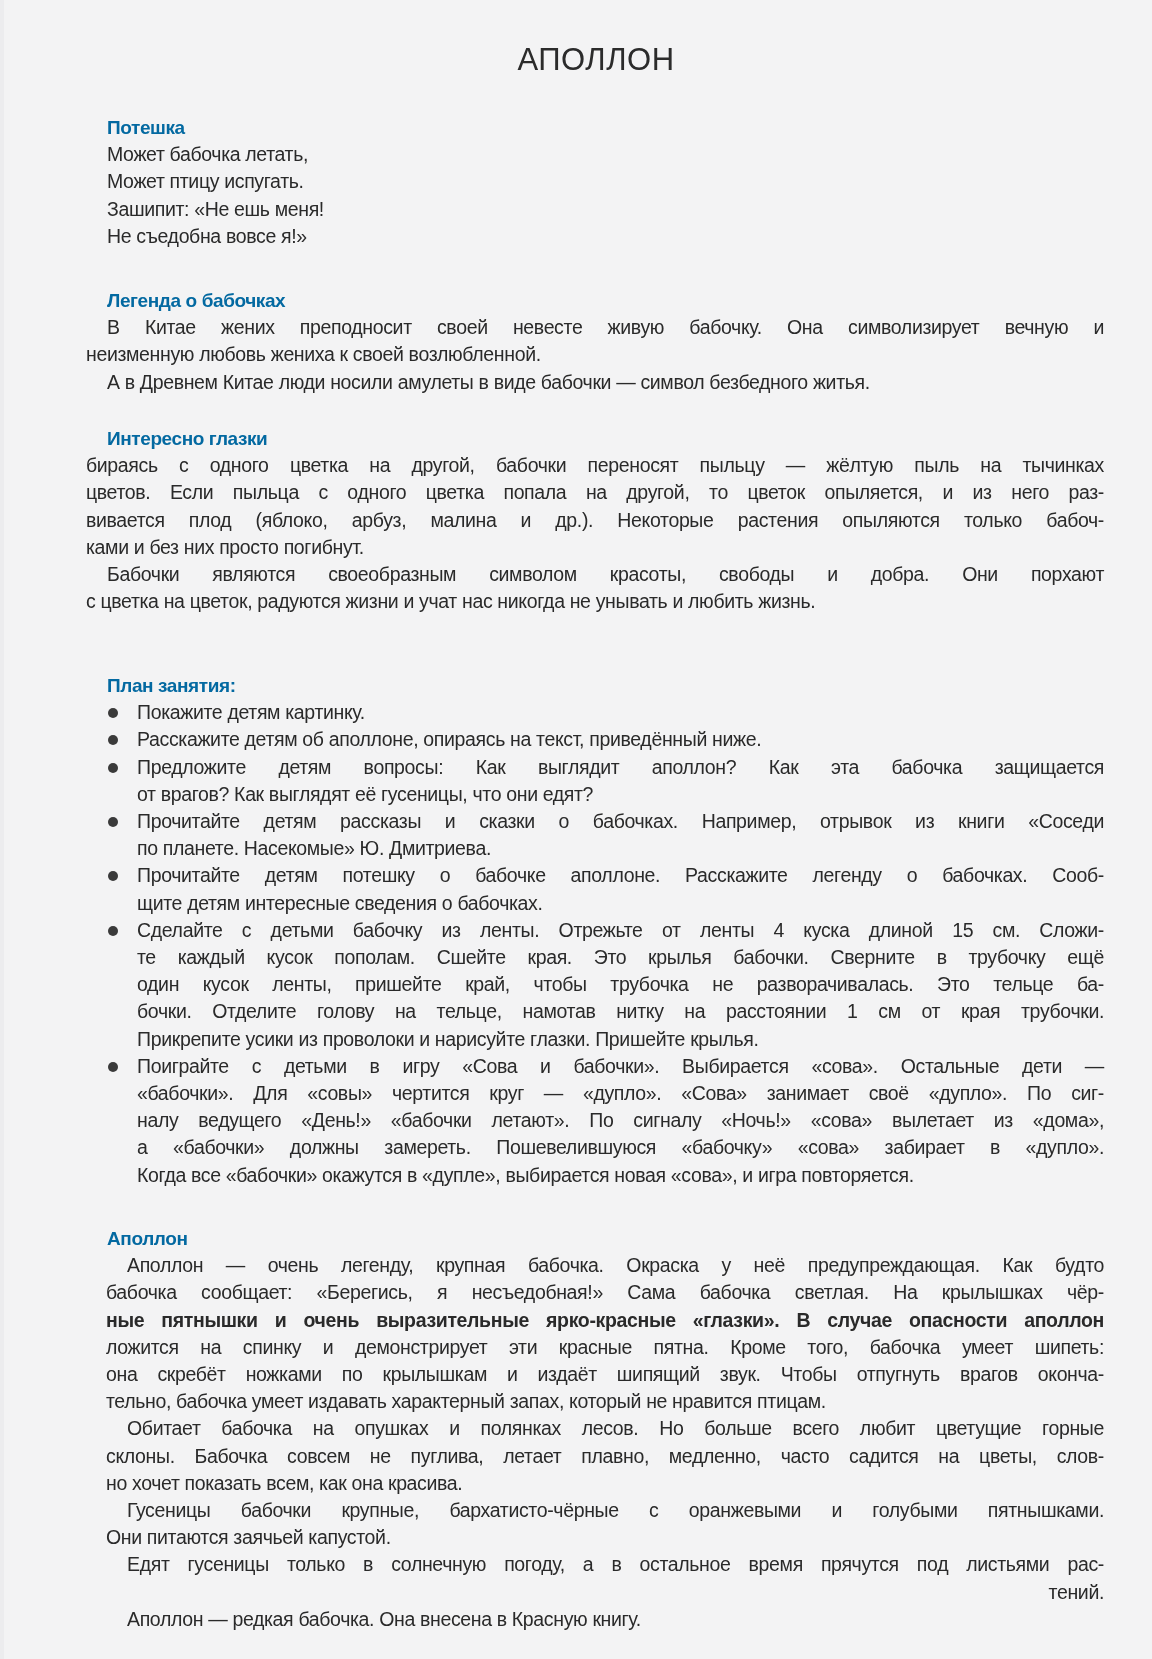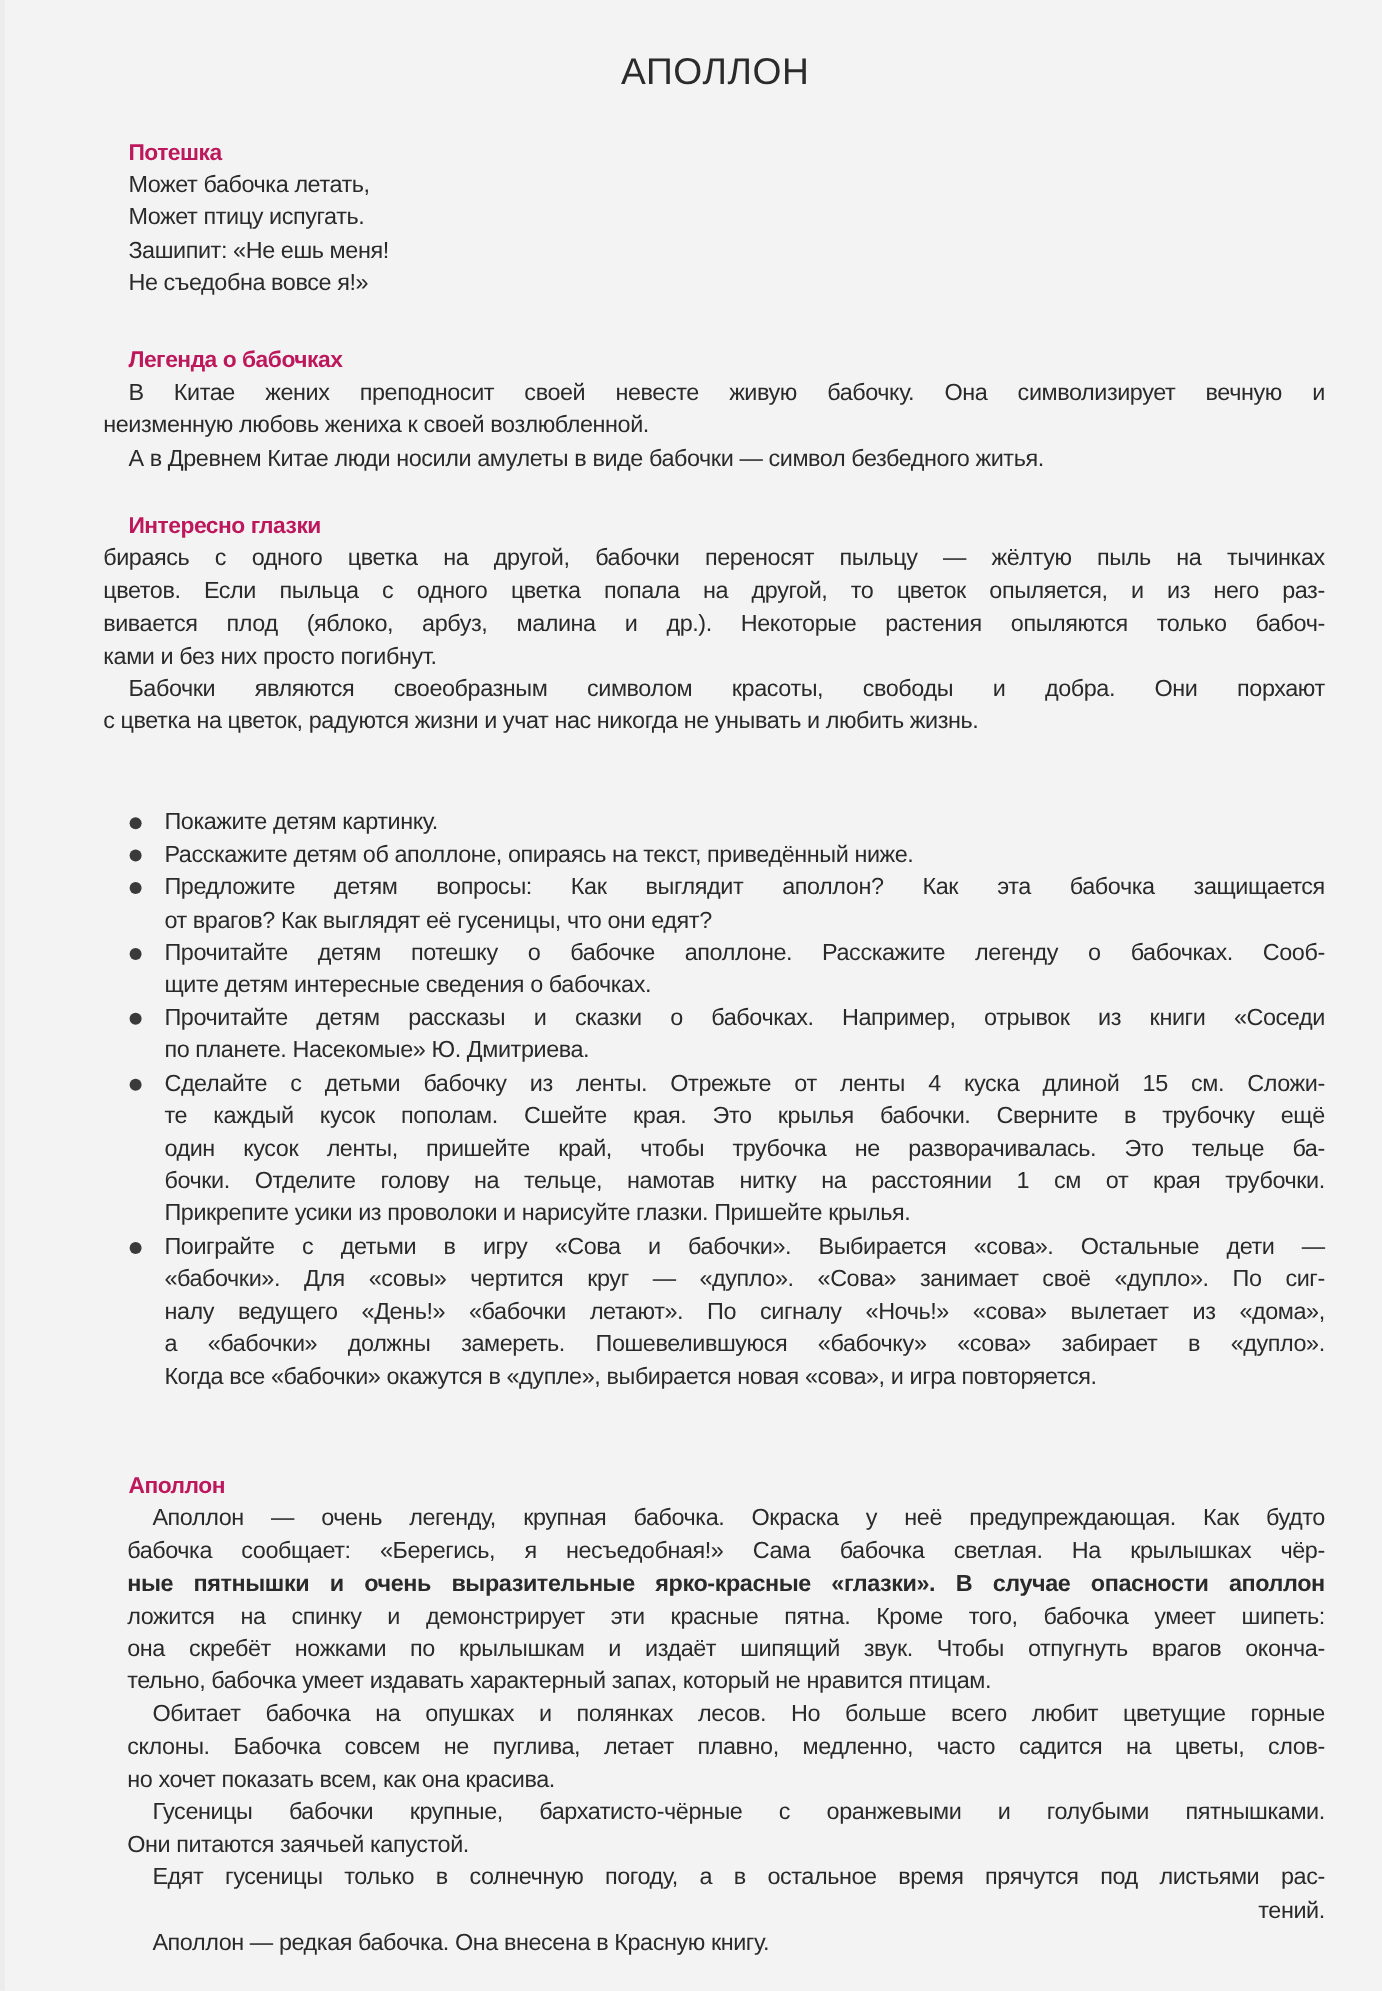--- a/index.html
+++ b/index.html
@@ -42,21 +42,21 @@
       position: absolute;
       left: 107px;
       width: 997px;
       font-size: 19.5px;
       line-height: 27.2px;
       letter-spacing: -0.35px;
     }
     .heading {
       font-weight: bold;
       font-size: 19px;
-      color: #be185d;
+      color: #0369a1;
       margin: 0;
       letter-spacing: -0.4px;
     }
     .line { white-space: nowrap; }
     .justify-full {
       text-align: justify;
       text-align-last: justify;
     }
     .plan-item {
       position: relative;
@@ -100,47 +100,48 @@
     <div class="heading">Интересно глазки</div>
     <div class="justify-full" style="margin-left:-21px; width:1018px;">бираясь с одного цветка на другой, бабочки переносят пыльцу — жёлтую пыль на тычинках</div>
     <div class="justify-full" style="margin-left:-21px; width:1018px;">цветов. Если пыльца с одного цветка попала на другой, то цветок опыляется, и из него раз-</div>
     <div class="justify-full" style="margin-left:-21px; width:1018px;">вивается плод (яблоко, арбуз, малина и др.). Некоторые растения опыляются только бабоч-</div>
     <div class="line" style="margin-left:-21px;">ками и без них просто погибнут.</div>
     <div class="justify-full">Бабочки являются своеобразным символом красоты, свободы и добра. Они порхают</div>
     <div class="line" style="margin-left:-21px;">с цветка на цветок, радуются жизни и учат нас никогда не унывать и любить жизнь.</div>
   </div>
 
   <div class="block" style="top:672px; left:107px; width:997px;">
+    <div class="heading">План занятия:</div>
 
     <div class="plan-item">
       <span class="bullet"></span>
       <div class="line">Покажите детям картинку.</div>
     </div>
 
     <div class="plan-item">
       <span class="bullet"></span>
       <div class="line">Расскажите детям об аполлоне, опираясь на текст, приведённый ниже.</div>
     </div>
 
     <div class="plan-item">
       <span class="bullet"></span>
       <div class="justify-full">Предложите детям вопросы: Как выглядит аполлон? Как эта бабочка защищается</div>
       <div class="line">от врагов? Как выглядят её гусеницы, что они едят?</div>
     </div>
 
     <div class="plan-item">
       <span class="bullet"></span>
-      <div class="justify-full">Прочитайте детям потешку о бабочке аполлоне. Расскажите легенду о бабочках. Сооб-</div>
-      <div class="line">щите детям интересные сведения о бабочках.</div>
+      <div class="justify-full">Прочитайте детям рассказы и сказки о бабочках. Например, отрывок из книги «Соседи</div>
+      <div class="line">по планете. Насекомые» Ю. Дмитриева.</div>
     </div>
 
     <div class="plan-item">
       <span class="bullet"></span>
-      <div class="justify-full">Прочитайте детям рассказы и сказки о бабочках. Например, отрывок из книги «Соседи</div>
-      <div class="line">по планете. Насекомые» Ю. Дмитриева.</div>
+      <div class="justify-full">Прочитайте детям потешку о бабочке аполлоне. Расскажите легенду о бабочках. Сооб-</div>
+      <div class="line">щите детям интересные сведения о бабочках.</div>
     </div>
 
     <div class="plan-item">
       <span class="bullet"></span>
       <div class="justify-full">Сделайте с детьми бабочку из ленты. Отрежьте от ленты 4 куска длиной 15 см. Сложи-</div>
       <div class="justify-full">те каждый кусок пополам. Сшейте края. Это крылья бабочки. Сверните в трубочку ещё</div>
       <div class="justify-full">один кусок ленты, пришейте край, чтобы трубочка не разворачивалась. Это тельце ба-</div>
       <div class="justify-full">бочки. Отделите голову на тельце, намотав нитку на расстоянии 1 см от края трубочки.</div>
       <div class="line">Прикрепите усики из проволоки и нарисуйте глазки. Пришейте крылья.</div>
     </div>

